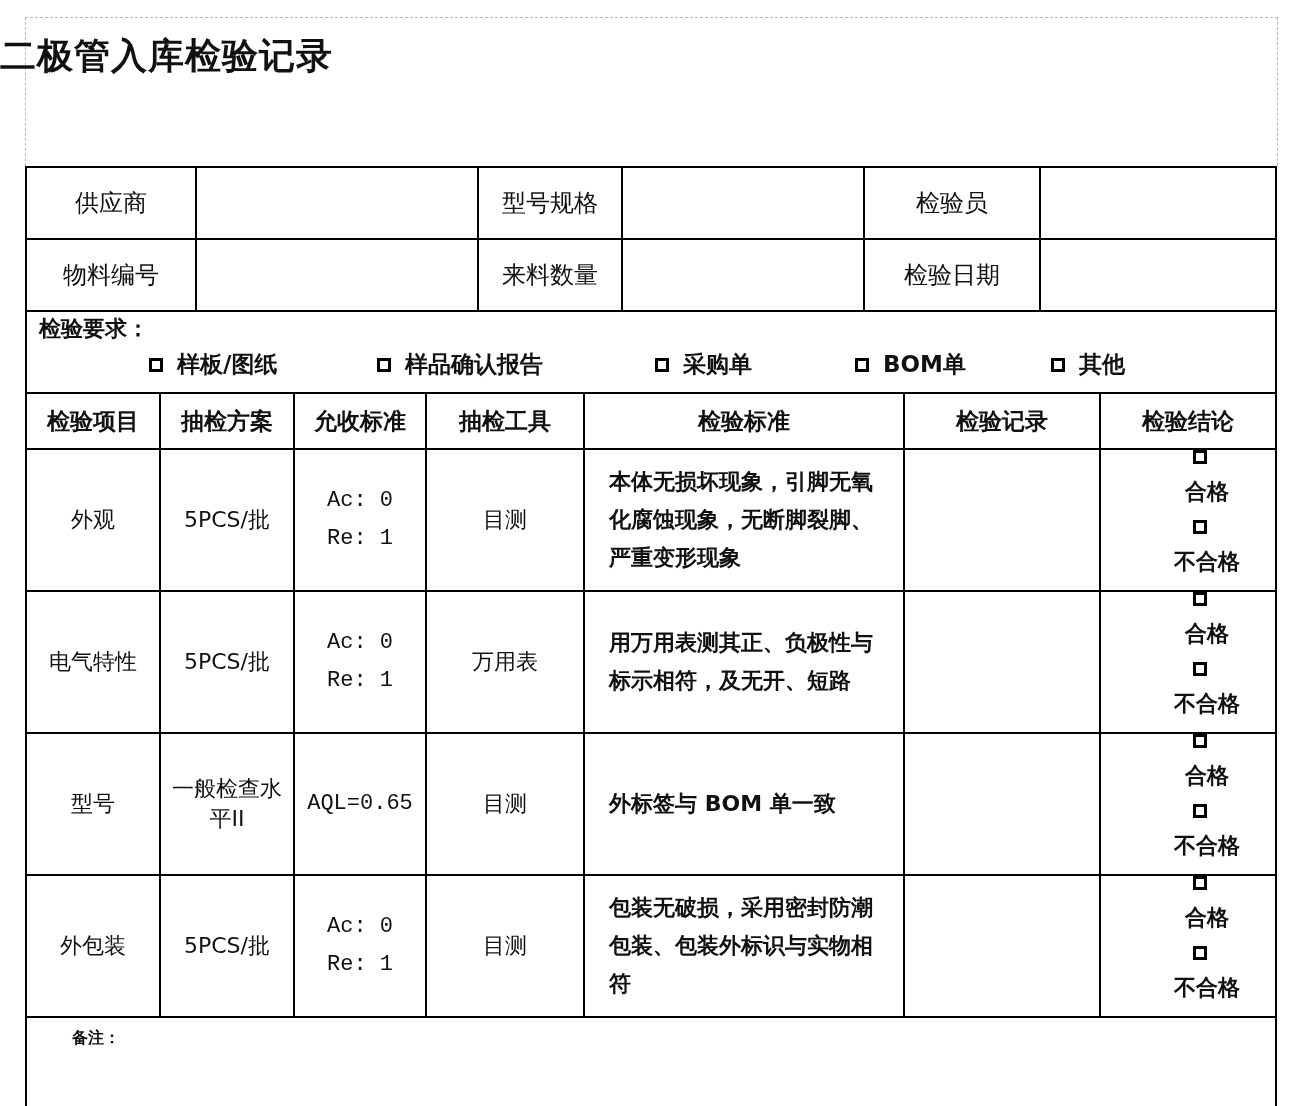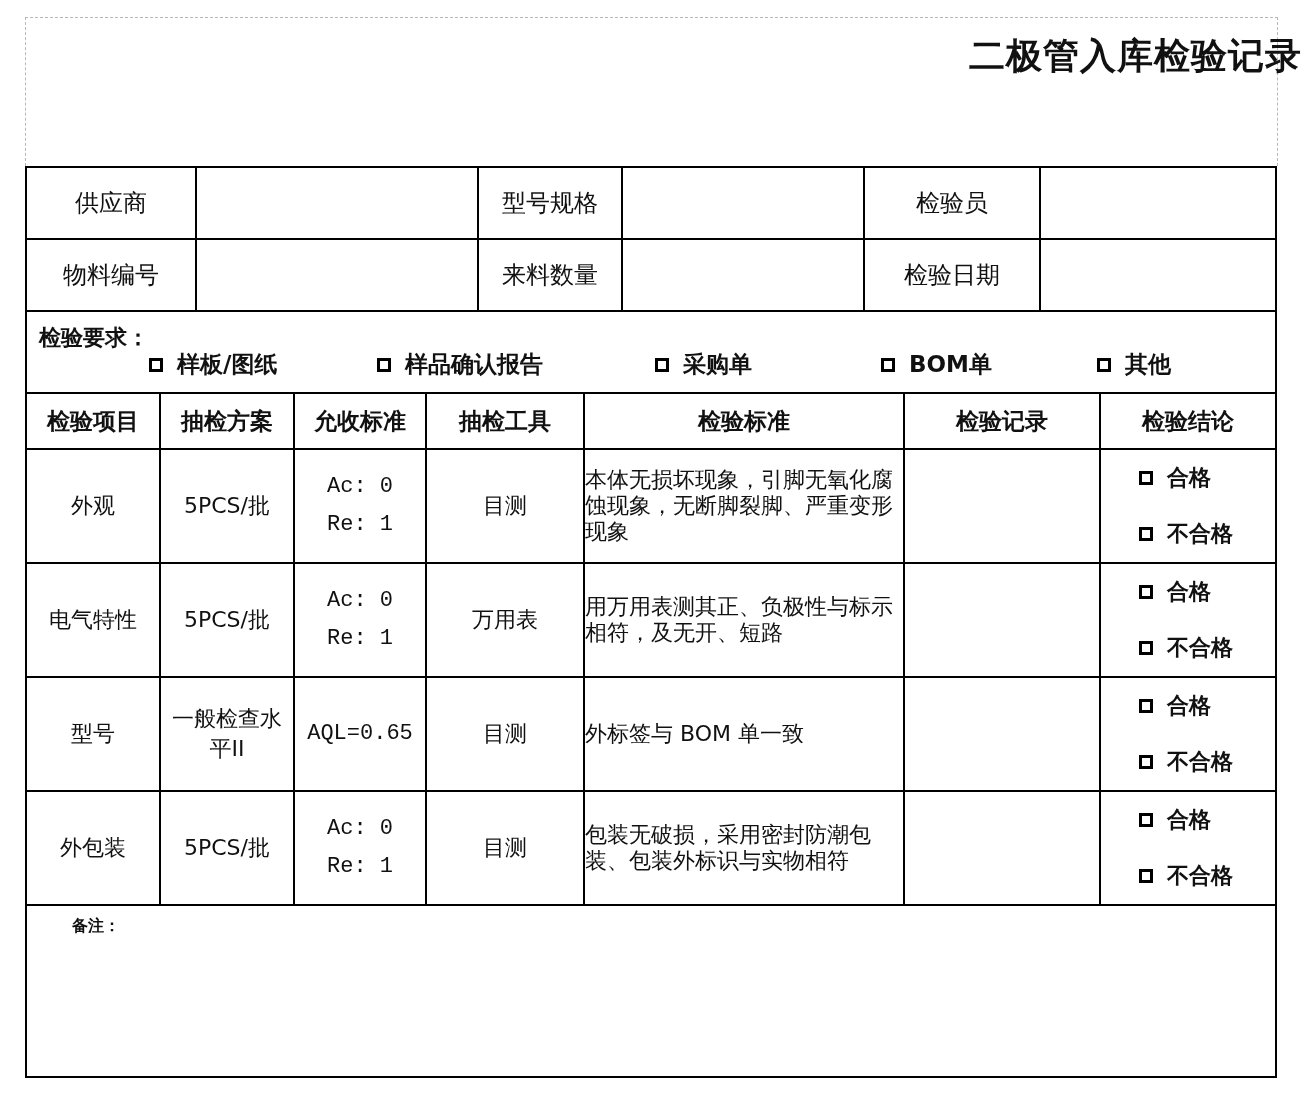--- a/index.html
+++ b/index.html
@@ -1,37 +1,37 @@
 <!DOCTYPE html>
 <html><head>
 <meta charset="utf-8">
 <style>
   html, body { margin: 0; padding: 0; background: #ffffff; }
   body { width: 1302px; height: 1106px; position: relative; overflow: hidden;
          font-family: "DejaVu Sans", "Liberation Sans", sans-serif; color: #111; }
   .page-frame { position: absolute; left: 25px; top: 17px; width: 1251px; height: 148px;
                 border-top: 1px dashed #b8b8b8; border-left: 1px dashed #b8b8b8; border-right: 1px dashed #b8b8b8; }
-  .doc-title { position: absolute; left: 0; right: 0; top: 32px; text-align: right;
+  .doc-title { position: absolute; left: 0; right: 0; top: 32px; text-align: left;
                font-size: 36px; font-weight: bold; letter-spacing: 1px; }
   table { border-collapse: collapse; position: absolute; left: 25px; width: 1252px; table-layout: fixed; }
   td { border: 2px solid #000; padding: 0; vertical-align: middle; }
   .b { font-weight: normal; }
   .c { text-align: center; }
   .info td { height: 70px; font-size: 24px; }
   .req-cell { height: 72px; padding: 4px 12px; position: relative; }
-  .req-title { font-size: 22px; font-weight: bold; position: absolute; left: 12px; top: 2px; margin-top: 9px; }
+  .req-title { font-size: 22px; font-weight: bold; position: absolute; left: 12px; top: 2px; }
   .req-opts { position: absolute; left: 122px; top: 37px; display: flex; font-size: 23px; font-weight: bold; }
   .req-opt { display: flex; align-items: center; }
   .box { display: inline-block; width: 14px; height: 14px; border: 3px solid #000; margin-right: 14px; box-sizing: border-box; }
   .hdr td { height: 54px; font-size: 23px; font-weight: bold; text-align: center; }
   .row td { height: 110px; font-size: 22px; }
   .mono { font-family: "Liberation Mono", "DejaVu Sans Mono", monospace; font-size: 20px; line-height: 38px; }
-  .std { padding: 0 0; line-height: 26px; font-size: 22px; }
+  .std { padding: 0 24px; line-height: 38px; font-size: 22px; font-weight: bold; }
   .verdict { padding-left: 38px; font-size: 23px; font-weight: bold; line-height: 56px; }
-  .verdict .v { display: flex; align-items: center; }
+  .verdict .v { display: flex; align-items: center; flex-direction: column; }
   .remark td { height: 170px; vertical-align: top; }
   .remark-label { font-size: 16px; font-weight: bold; padding: 10px 0 0 45px; }
 </style>
 </head>
 <body>
 
 <div class="page-frame"></div>
 <div class="doc-title">二极管入库检验记录</div>
 
 <table style="top:166px;">
@@ -65,25 +65,25 @@
       <div class="req-title">检验要求：</div>
       <div class="req-opts">
         <div class="req-opt" style="width:228px">
           <span class="box"></span>
           <span>样板/图纸</span>
         </div>
         <div class="req-opt" style="width:278px">
           <span class="box"></span>
           <span>样品确认报告</span>
         </div>
-        <div class="req-opt" style="width:226px">
+        <div class="req-opt" style="width:200px">
           <span class="box"></span>
           <span>采购单</span>
         </div>
-        <div class="req-opt" style="width:216px">
+        <div class="req-opt" style="width:196px">
           <span class="box"></span>
           <span>BOM单</span>
         </div>
         <div class="req-opt">
           <span class="box"></span>
           <span>其他</span>
         </div>
       </div>
     </td>
   </tr>

